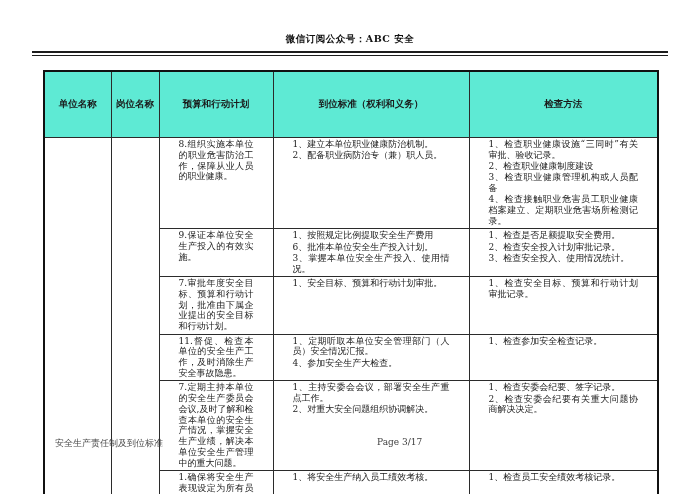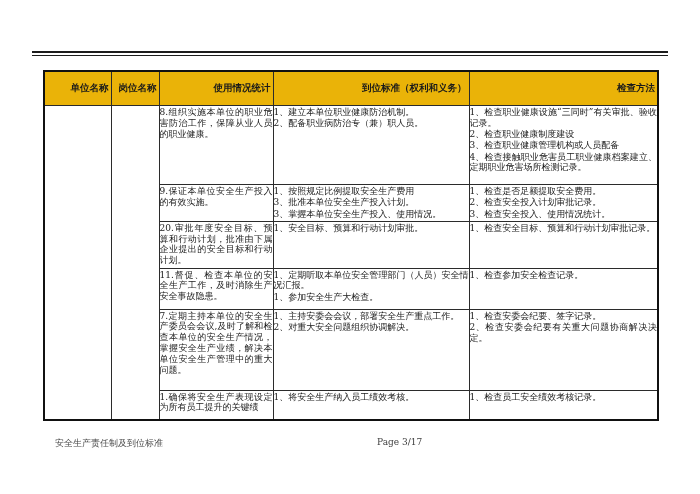--- a/index.html
+++ b/index.html
@@ -25,57 +25,60 @@
   table.resp{
     position:absolute;left:43px;top:70px;width:614px;
     border-collapse:collapse;table-layout:fixed;
     font-size:9px;line-height:10.8px;
   }
   table.resp th,table.resp td{
     border:1px solid #2b2b2b;overflow:hidden;
   }
   table.resp{border:2px solid #111;}
   table.resp th{
-    font-size:9.5px;font-weight:bold;text-align:right;
-    height:29px;padding:2px 2px;background:#eab308;
+    font-size:9.5px;font-weight:bold;text-align:center;
+    height:29px;padding:18px 2px;background:#5eead4;
   }
-  table.resp td{padding:1px 0;vertical-align:top;background:#ffffff;}
+  table.resp td{padding:1px 19px;vertical-align:top;background:#ffffff;}
   td.duty{vertical-align:middle;padding:1px 3px;}
   .para{margin:0 0 0.5px 0;text-align:justify;}
   td.merged{background:#ffffff;}
   .h80{height:79px}.h44{height:29px}.h42{height:41px}.h82{height:81px}.h31{height:30px}
 
   
   .doc-footer{
     position:absolute;top:437px;left:0;width:600px;height:16px;
     font-size:9px;color:#4a4a4a;
   }
   .footer-left{position:absolute;left:55px;top:0;}
   .footer-page{position:absolute;left:377px;top:0;color:#3d3d3d;}
 </style>
 </head>
 <body>
 
 <div class="page">
 
+  <div class="doc-header">
+    <span>微信订阅公众号：ABC 安全</span>
+  </div>
   <div class="header-rule"></div>
 
   <table class="resp">
     <colgroup>
       <col style="width:67px">
         <col style="width:48px">
         <col style="width:114px">
       <col style="width:196px">
         <col style="width:189px">
     </colgroup>
     <thead>
       <tr>
         <th>单位名称</th>
         <th>岗位名称</th>
-        <th>使用情况统计</th>
+        <th>预算和行动计划</th>
         <th>到位标准（权利和义务）</th>
         <th>检查方法</th>
       </tr>
     </thead>
     <tbody>
       <tr class="h80">
         <td class="merged" rowspan="6"></td>
         <td class="merged" rowspan="6"></td>
         <td class="duty">
             <div class="para">8.组织实施本单位的职业危害防治工作，保障从业人员的职业健康。</div>
@@ -90,47 +93,47 @@
             <div class="para">3、检查职业健康管理机构或人员配备</div>
             <div class="para">4、检查接触职业危害员工职业健康档案建立、定期职业危害场所检测记录。</div>
           </td>
       </tr>
       <tr class="h44">
         <td class="duty">
             <div class="para">9.保证本单位安全生产投入的有效实施。</div>
           </td>
         <td>
             <div class="para">1、按照规定比例提取安全生产费用</div>
-            <div class="para">3、批准本单位安全生产投入计划。</div>
+            <div class="para">6、批准本单位安全生产投入计划。</div>
             <div class="para">3、掌握本单位安全生产投入、使用情况。</div>
           </td>
         <td>
             <div class="para">1、检查是否足额提取安全费用。</div>
             <div class="para">2、检查安全投入计划审批记录。</div>
             <div class="para">3、检查安全投入、使用情况统计。</div>
           </td>
       </tr>
       <tr class="h42">
         <td class="duty">
-            <div class="para">20.审批年度安全目标、预算和行动计划，批准由下属企业提出的安全目标和行动计划。</div>
+            <div class="para">7.审批年度安全目标、预算和行动计划，批准由下属企业提出的安全目标和行动计划。</div>
           </td>
         <td>
             <div class="para">1、安全目标、预算和行动计划审批。</div>
           </td>
         <td>
             <div class="para">1、检查安全目标、预算和行动计划审批记录。</div>
           </td>
       </tr>
       <tr class="h42">
         <td class="duty">
             <div class="para">11.督促、检查本单位的安全生产工作，及时消除生产安全事故隐患。</div>
           </td>
         <td>
             <div class="para">1、定期听取本单位安全管理部门（人员）安全情况汇报。</div>
-            <div class="para">1、参加安全生产大检查。</div>
+            <div class="para">4、参加安全生产大检查。</div>
           </td>
         <td>
             <div class="para">1、检查参加安全检查记录。</div>
           </td>
       </tr>
       <tr class="h82">
         <td class="duty">
             <div class="para">7.定期主持本单位的安全生产委员会会议,及时了解和检查本单位的安全生产情况，掌握安全生产业绩，解决本单位安全生产管理中的重大问题。</div>
           </td>
         <td>

